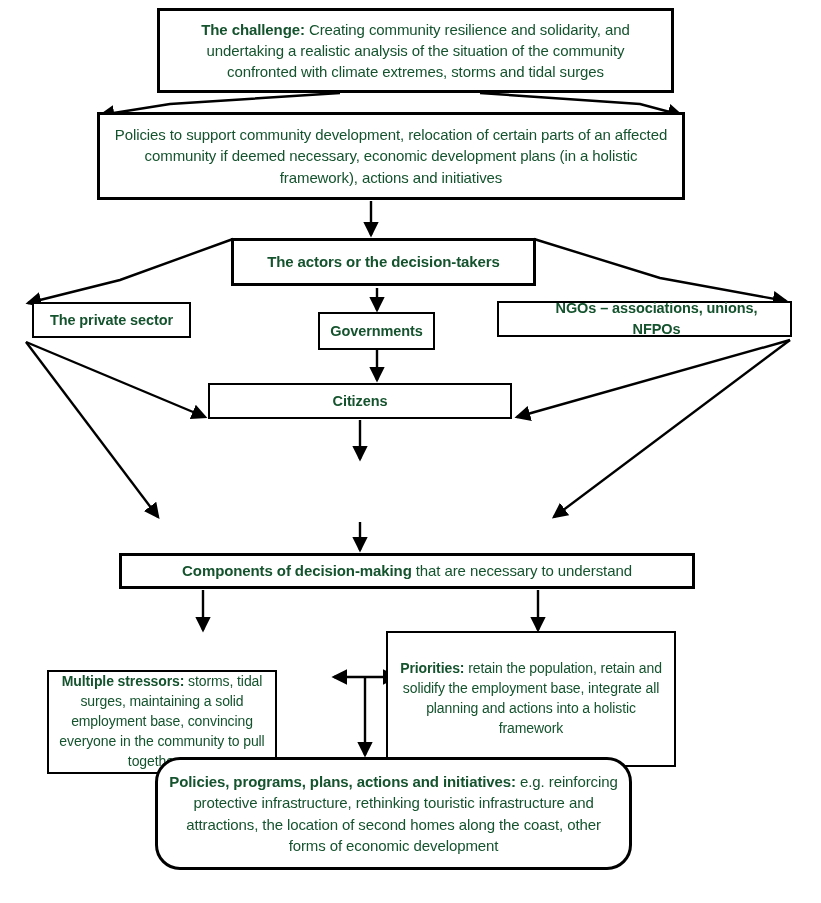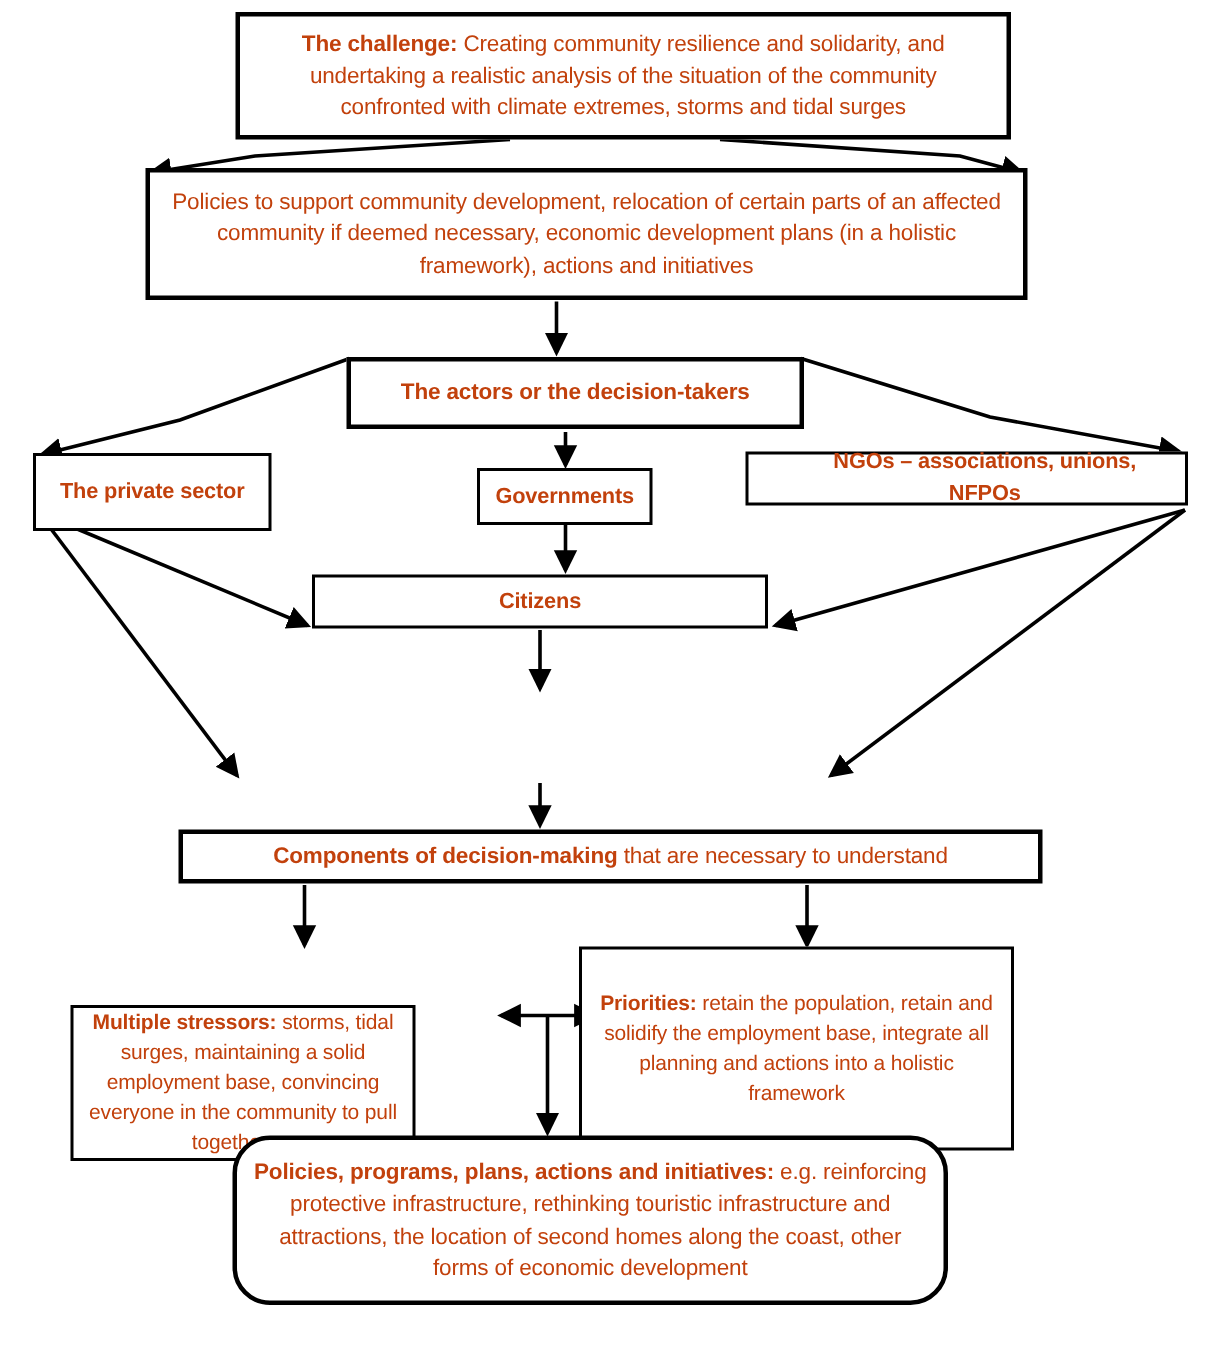--- a/index.html
+++ b/index.html
@@ -24,21 +24,21 @@
   }
   .node {
     position: absolute;
     box-sizing: border-box;
     background: #ffffff;
     border: 2px solid #000000;
     display: flex;
     align-items: center;
     justify-content: center;
     text-align: center;
-    color: #c2410c;
+    color: #14532d;
     z-index: 5;
   }
   .node.heavy { border-width: 3px; }
   .node-text {
     display: block;
     width: 100%;
     padding: 0 10px;
     line-height: 1.42;
     font-size: 14.5px;
     letter-spacing: -0.1px;
@@ -101,21 +101,21 @@
   </div>
 
   <div class="node heavy t-big center-bold" style="left:231px; top:238px; width:305px; height:48px;">
     <span class="node-text"><span>The actors or the decision-takers</span></span>
   </div>
 
   <div class="node heavy t-big" style="left:97px; top:112px; width:588px; height:88px;">
     <span class="node-text"><b></b><span>Policies to support community development, relocation of certain parts of an affected community if deemed necessary, economic development plans (in a holistic framework), actions and initiatives</span></span>
   </div>
 
-  <div class="node t-mid center-bold" style="left:22px; top:302px; width:159px; height:52px;">
+  <div class="node t-mid center-bold" style="left:32px; top:302px; width:159px; height:36px;">
     <span class="node-text"><span>The private sector</span></span>
   </div>
 
   <div class="node t-mid center-bold" style="left:318px; top:312px; width:117px; height:38px;">
     <span class="node-text"><span>Governments</span></span>
   </div>
 
   <div class="node t-mid center-bold" style="left:497px; top:301px; width:295px; height:36px;padding-left:24px;">
     <span class="node-text"><span>NGOs – associations, unions, NFPOs</span></span>
   </div>

